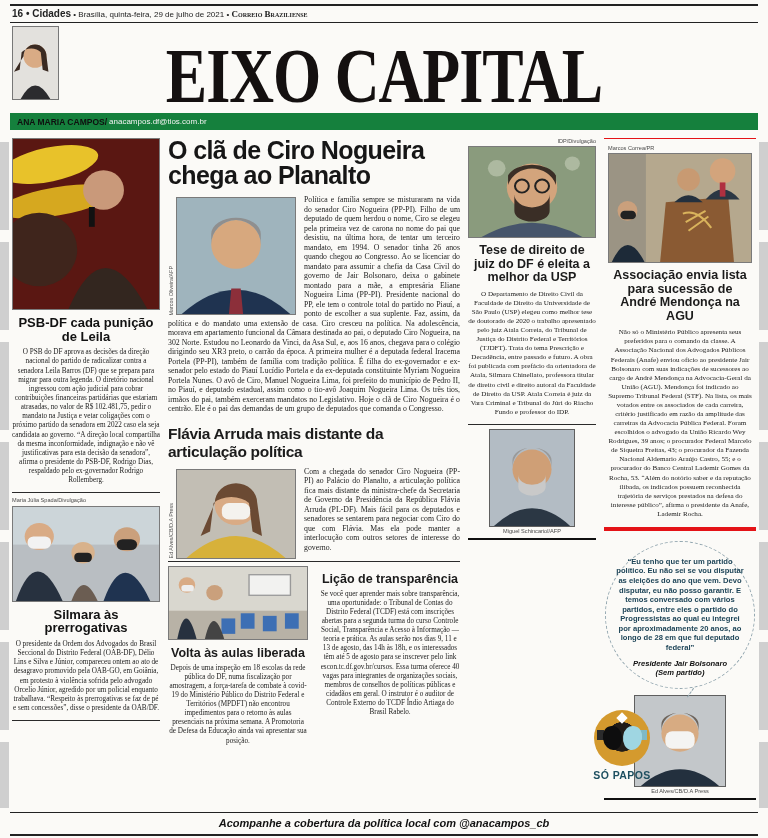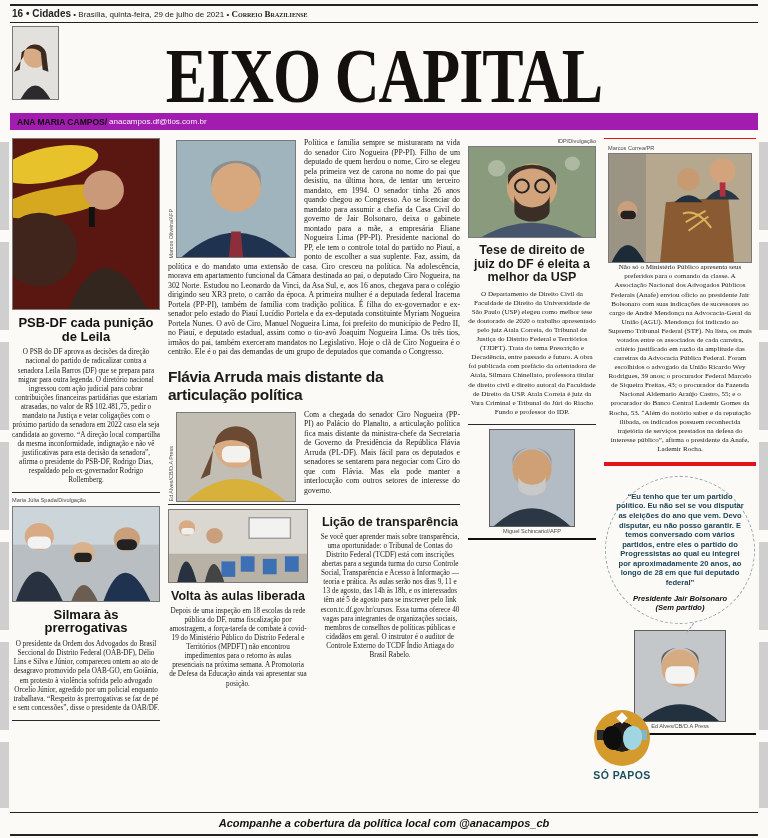--- a/index.html
+++ b/index.html
@@ -27,21 +27,21 @@
   
   .masthead { position:absolute; top:24px; left:10px; right:10px; height:84px; }
   .author-photo { position:absolute; left:2px; top:2px; width:47px; height:74px;
                   border:1px solid #777; background:#e8e6e2; overflow:hidden; }
   .author-photo svg { width:100%; height:100%; display:block; }
   .masthead h1 { text-align:center; font-family:"Liberation Serif",serif; font-weight:bold;
                  font-size:62px; letter-spacing:-1px; color:#141010;
                  transform:scaleY(1.25); transform-origin:top center; margin-top:8px; white-space:nowrap; }
 
   
-  .byline-bar { position:absolute; top:113px; left:10px; right:10px; height:17px; background:#a21caf;
+  .byline-bar { position:absolute; top:113px; left:10px; right:10px; height:17px; background:#15803d;
                 display:flex; align-items:center; padding:0 7px; font-family:"Liberation Sans",sans-serif; }
   .byline-bar .author { font-weight:bold; font-size:8.5px; color:#0f0f0f; }
   .byline-bar .email  { font-size:8px; color:#f2f2f2; margin-left:2px; }
 
   
   main { position:absolute; top:138px; left:12px; right:12px; height:670px;
          display:grid; grid-template-columns:148px 292px 128px 1fr; gap:8px; }
   .col { overflow:hidden; position:relative; min-width:0; }
 
   .photo { border:1px solid #7a7a7a; background:#cfcfcf; width:100%; display:block; overflow:hidden; }
@@ -171,20 +171,21 @@
           <rect x="42" y="34" width="12" height="7" rx="3" fill="#222"></rect>
         <path d="M40 70 Q48 46 58 70 Z" fill="#6b5d52"></path>
       </svg>
     </div>
     <h2>Silmara às prerrogativas</h2>
     <p>O presidente da Ordem dos Advogados do Brasil Seccional do Distrito Federal (OAB-DF), Délio Lins e Silva e Júnior, compareceu ontem ao ato de desagravo promovido pela OAB-GO, em Goiânia, em protesto à violência sofrida pelo advogado Orcelio Júnior, agredido por um policial enquanto trabalhava. “Respeito às prerrogativas se faz de pé e sem concessões”, disse o presidente da OAB/DF.</p>
     <div class="divider"></div>
   </div>
 
   <div class="col">
+    <h1 class="headline">O clã de Ciro Nogueira chega ao Planalto</h1>
     <div class="figwrap">
       <span class="vcredit">Marcos Oliveira/AFP</span>
       <div class="photo" style="height:118px;">
         <svg viewBox="0 0 100 100" preserveAspectRatio="none">
           <rect width="100" height="100" fill="#9fb4bd"></rect>
           <circle cx="50" cy="40" r="21" fill="#d7a87e"></circle>
           <path d="M29 40 a21 21 0 0 1 42 0 l0 -9 a21 14 0 0 0 -42 0 z" fill="#8f8f8f"></path>
           <path d="M4 100 Q50 58 96 100 Z" fill="#1f3350"></path>
           <path d="M46 78 l8 0 2 22 -12 0 z" fill="#8c2f3a"></path>
         </svg>
@@ -277,20 +278,21 @@
           <circle cx="56" cy="18" r="8" fill="#c89a72"></circle>
             <path d="M46 34 Q56 24 66 34 Z" fill="#23303e"></path>
           <circle cx="80" cy="12" r="9" fill="#d3a47c"></circle>
             <path d="M68 32 Q80 18 92 32 Z" fill="#2b3744"></path>
             <rect x="78" y="20" width="4" height="10" fill="#b03040"></rect>
           <circle cx="13" cy="40" r="7" fill="#caa07c"></circle>
             <rect x="8" y="40" width="11" height="6" rx="3" fill="#222"></rect>
             <path d="M2 76 Q13 52 25 76 Z" fill="#1d2a38"></path>
         </svg>
       </div>
+      <h2>Associação envia lista para sucessão de André Mendonça na AGU</h2>
       <p class="body">Não só o Ministério Público apresenta seus preferidos para o comando da classe. A Associação Nacional dos Advogados Públicos Federais (Anafe) enviou ofício ao presidente Jair Bolsonaro com suas indicações de sucessores ao cargo de André Mendonça na Advocacia-Geral da União (AGU). Mendonça foi indicado ao Supremo Tribunal Federal (STF). Na lista, os mais votados entre os associados de cada carreira, critério justificado em razão da amplitude das carreiras da Advocacia Pública Federal. Foram escolhidos o advogado da União Ricardo Wey Rodrigues, 39 anos; o procurador Federal Marcelo de Siqueira Freitas, 43; o procurador da Fazenda Nacional Aldemario Araújo Castro, 55; e o procurador do Banco Central Lademir Gomes da Rocha, 53. “Além do notório saber e da reputação ilibada, os indicados possuem reconhecida trajetória de serviços prestados na defesa do interesse público”, afirma o presidente da Anafe, Lademir Rocha.</p>
     </div>
     <div class="bubble">
       <p class="quote">“Eu tenho que ter um partido político. Eu não sei se vou disputar as eleições do ano que vem. Devo disputar, eu não posso garantir. E temos conversado com vários partidos, entre eles o partido do Progressistas ao qual eu integrei por aproximadamente 20 anos, ao longo de 28 em que fui deputado federal”</p>
       <p class="attrib"><span>Presidente Jair Bolsonaro</span><br><span>(Sem partido)</span></p>
     </div>
     <div class="qphoto" style="height:92px; width:92px;">
       <svg viewBox="0 0 92 92" preserveAspectRatio="none">
         <rect width="92" height="92" fill="#c3c7ca"></rect>
         <circle cx="46" cy="38" r="19" fill="#d7ab82"></circle>

